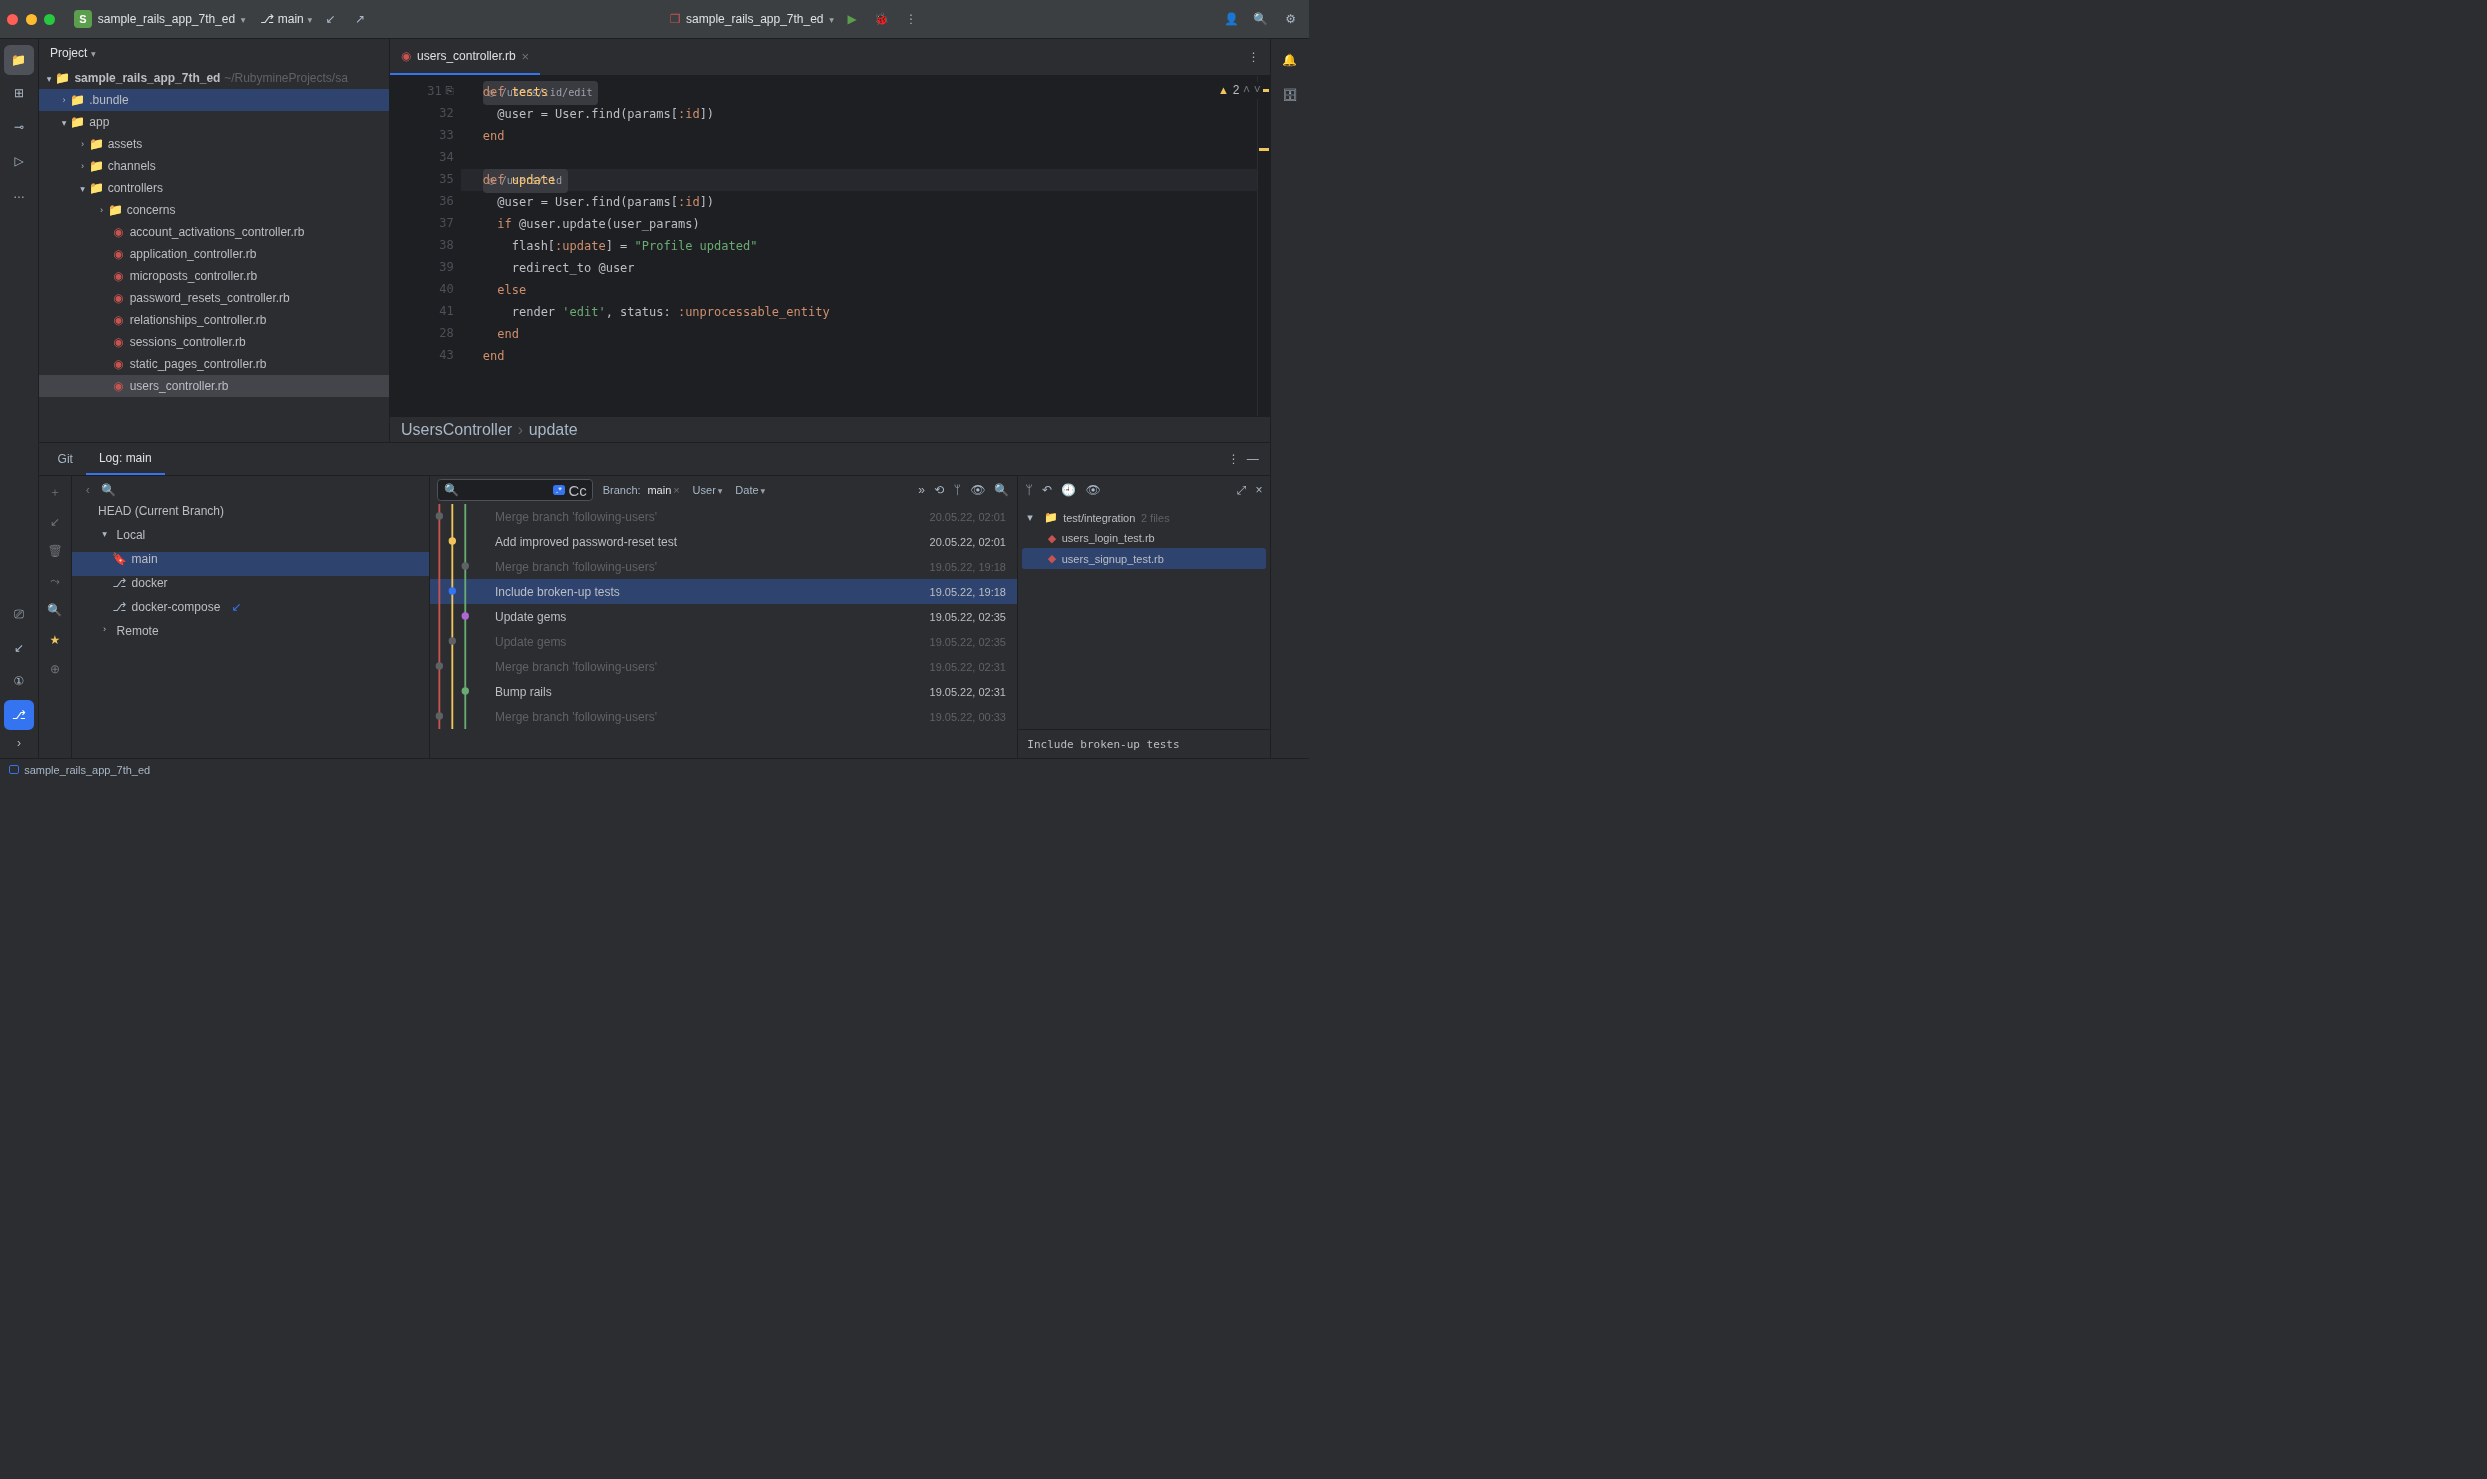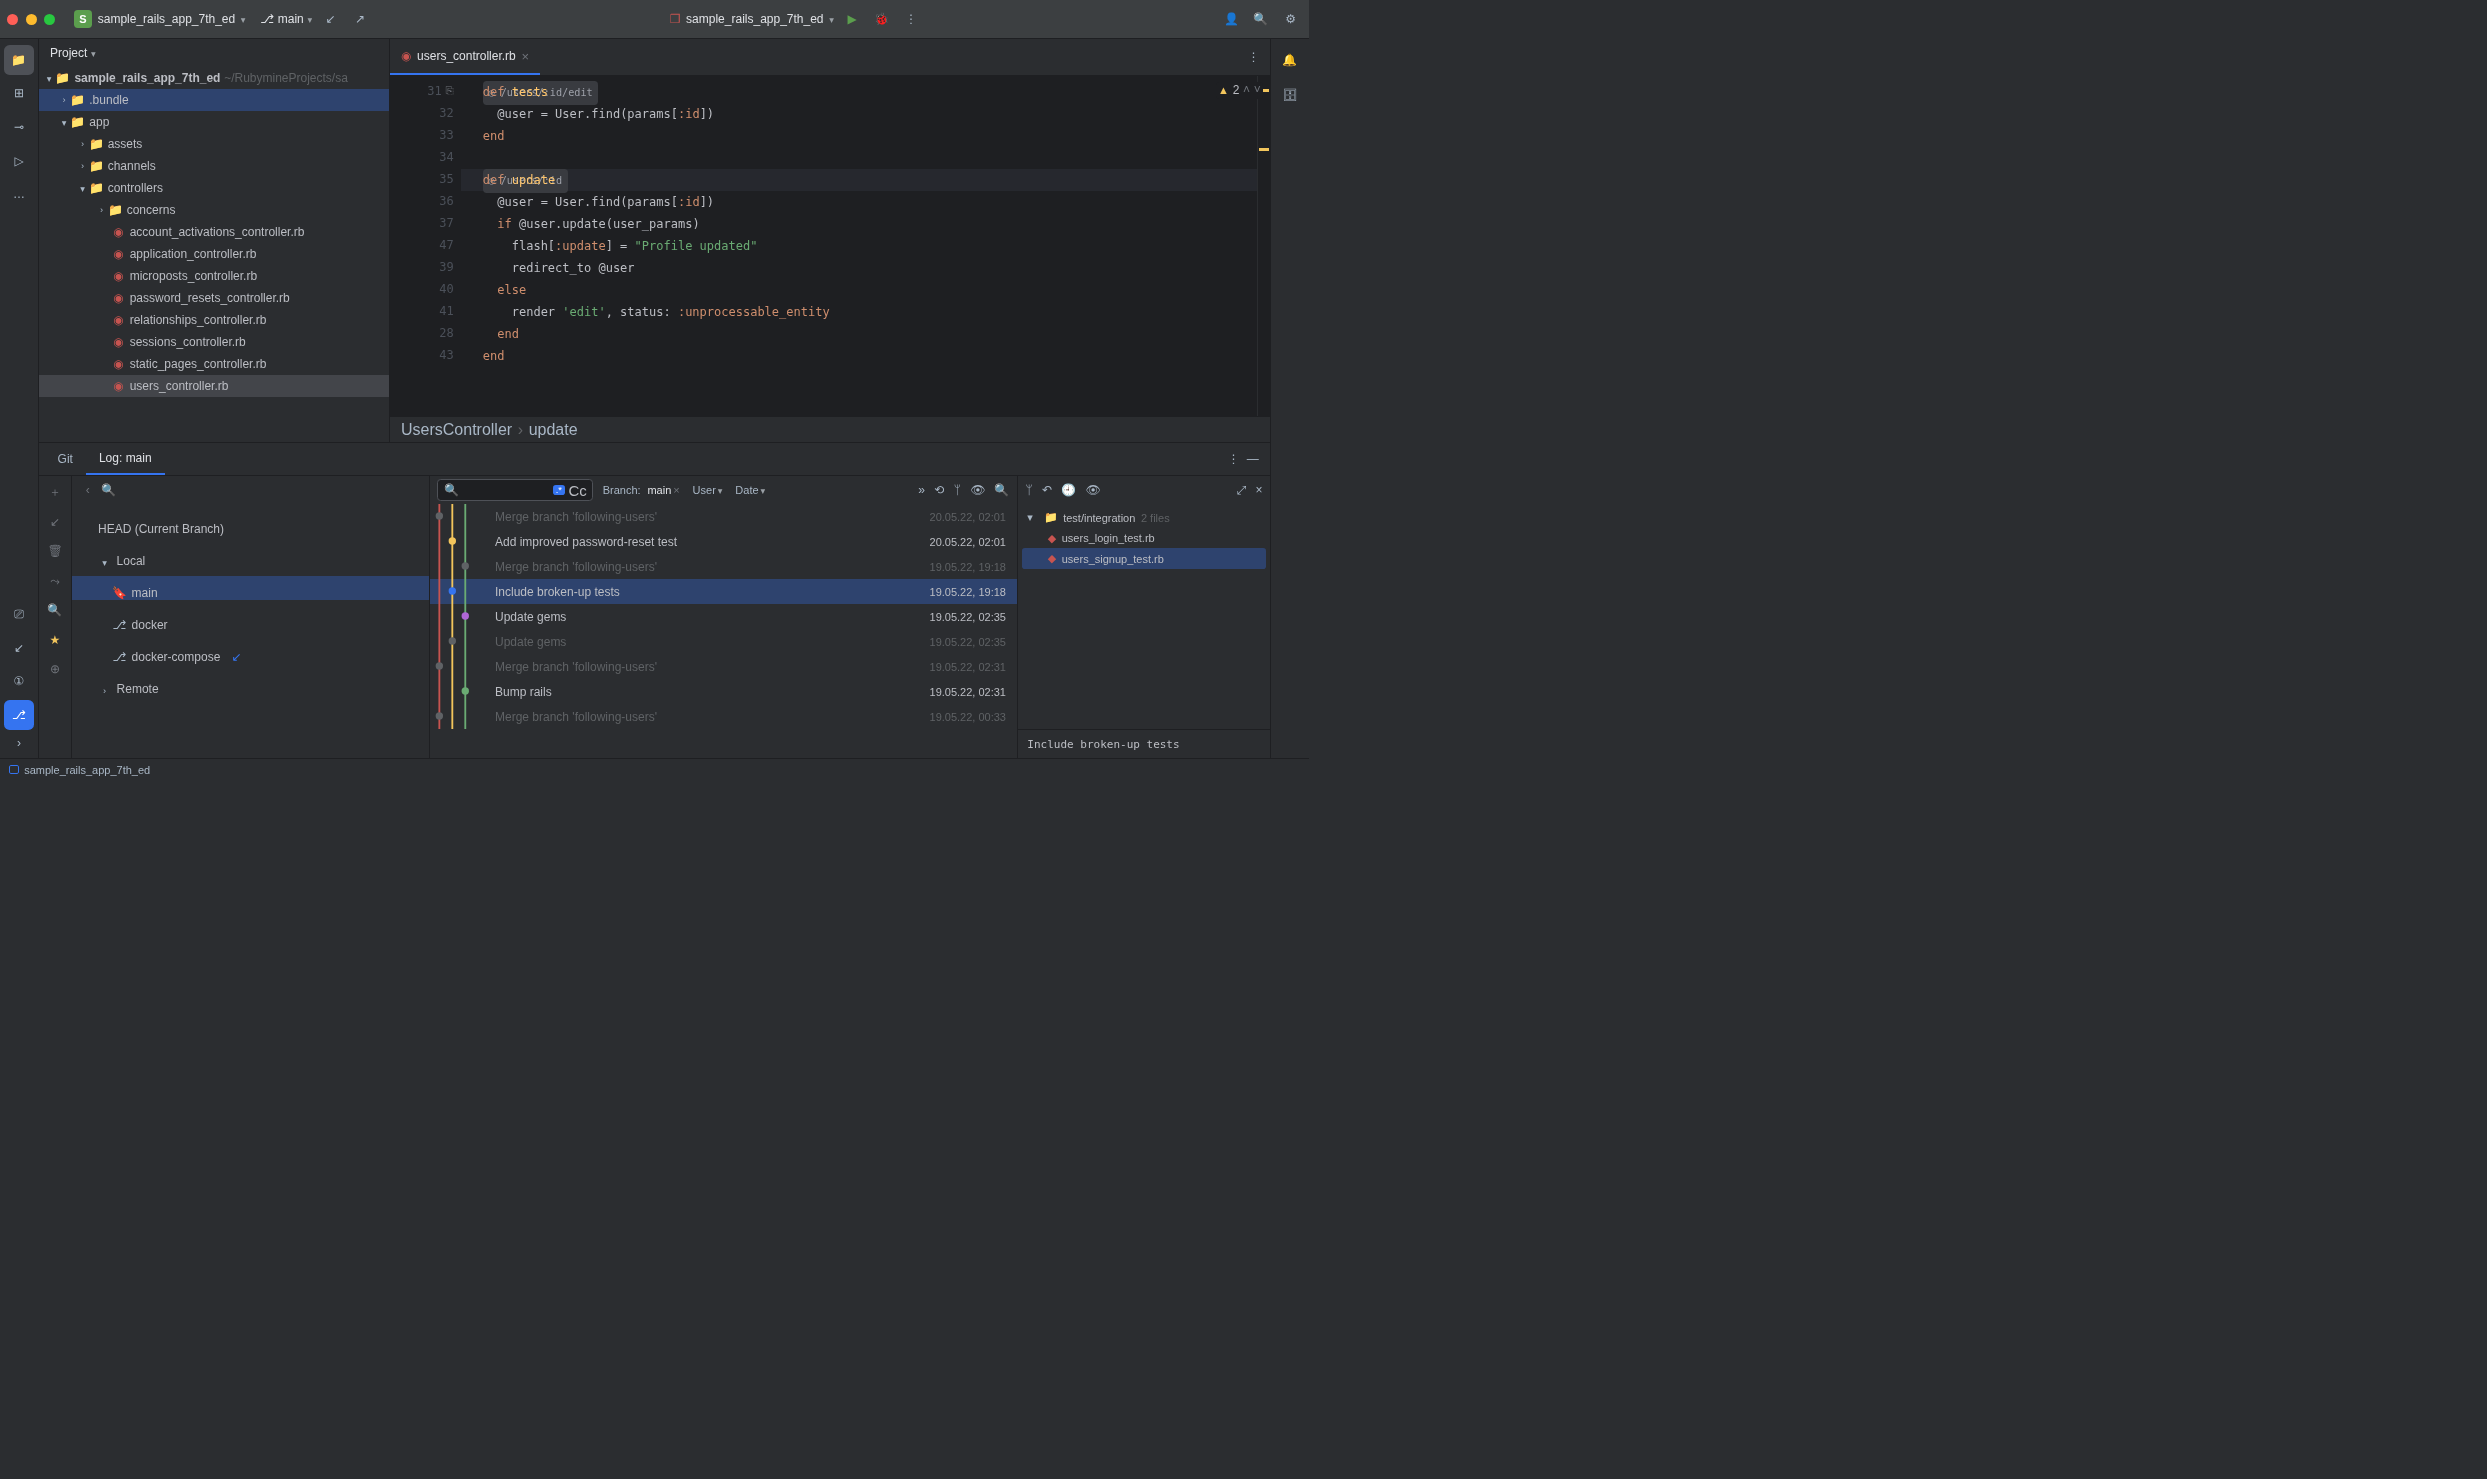--- a/index.html
+++ b/index.html
@@ -157,21 +157,21 @@
 
 .git-body { flex:1; display:flex; min-height:0;}
 .git-left-strip { width:33px; border-right:0.9px solid #1e1f22; display:flex; flex-direction:column; align-items:center; padding:5.6px 0; gap:7.4px;}
 .git-left-strip .sbtn { width:22px;height:22px;display:flex;align-items:center;justify-content:center;color:#6f737a;cursor:pointer;border-radius:3.7px;}
 .git-left-strip .star { color:#f2c55c;}
 
 .branch-tree { width:358px; border-right:0.9px solid #1e1f22; display:flex; flex-direction:column;}
 .branch-search { height:28px; display:flex; align-items:center; padding:0 7.4px; gap:5.6px; color:#6f737a;}
 .branch-search .arrow-back { width:16.7px; text-align:center;}
 .branch-list { flex:1; overflow:auto; }
-.branch-row { height:24px; display:flex; align-items:flex-end; padding:0 7.4px 0 26px; gap:5.6px; cursor:pointer;margin-top:8px;}
+.branch-row { height:24px; display:flex; align-items:flex-start; padding:0 7.4px 0 26px; gap:5.6px; cursor:pointer;}
 .branch-row.lvl1 { padding-left:41px; }
 .branch-row.sel { background:#2e436e; }
 .branch-icon { width:13px; display:inline-flex; justify-content:center; color:#a9b7c6;}
 .tag-icon { color:#f2c55c; }
 
 .commits { flex:1; display:flex; flex-direction:column; border-right:0.9px solid #1e1f22;}
 .commits-toolbar { height:28px; display:flex; align-items:center; padding:0 7.4px; gap:5.6px;}
 .cm-search { display:flex; align-items:center; height:22px; background:#1e1f22; border:0.9px solid #4e5157; border-radius:3.7px; padding:0 5.6px; gap:3.7px; width:156px;}
 .cm-filter { color:#a9b7c6; display:flex; align-items:center; gap:1.9px; padding:0 3.7px; font-size:11px;}
 .cm-filter .val { color:#dfe1e5; }
@@ -384,21 +384,21 @@
           <div class="gutter-row">
                 <span>35</span>
               </div>
           <div class="gutter-row">
                 <span>36</span>
               </div>
           <div class="gutter-row">
                 <span>37</span>
               </div>
           <div class="gutter-row">
-                <span>47</span>
+                <span>38</span>
               </div>
           <div class="gutter-row">
                 <span>39</span>
               </div>
           <div class="gutter-row">
                 <span>40</span>
               </div>
           <div class="gutter-row">
                 <span>41</span>
               </div>

